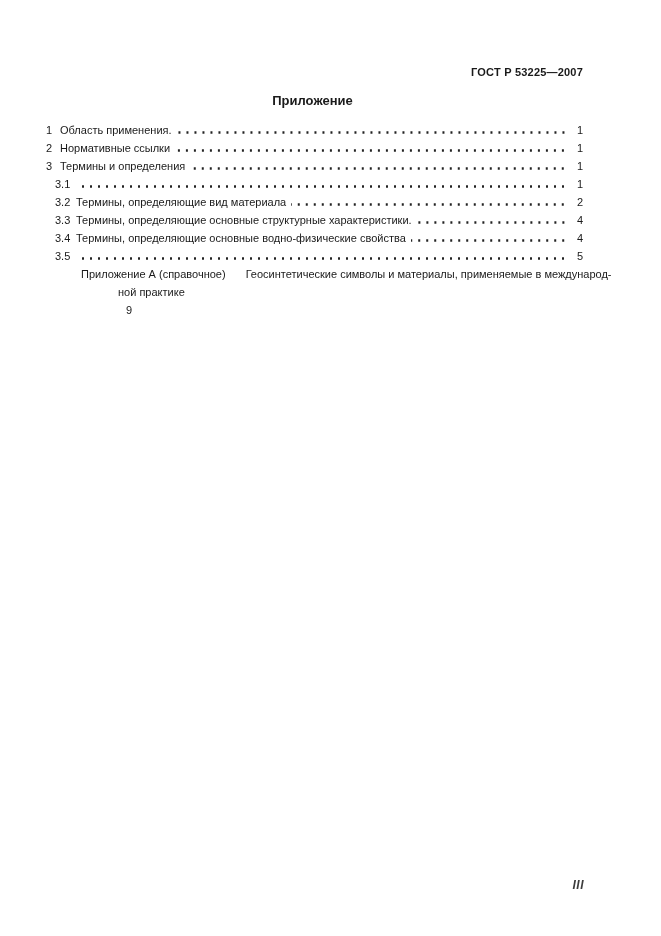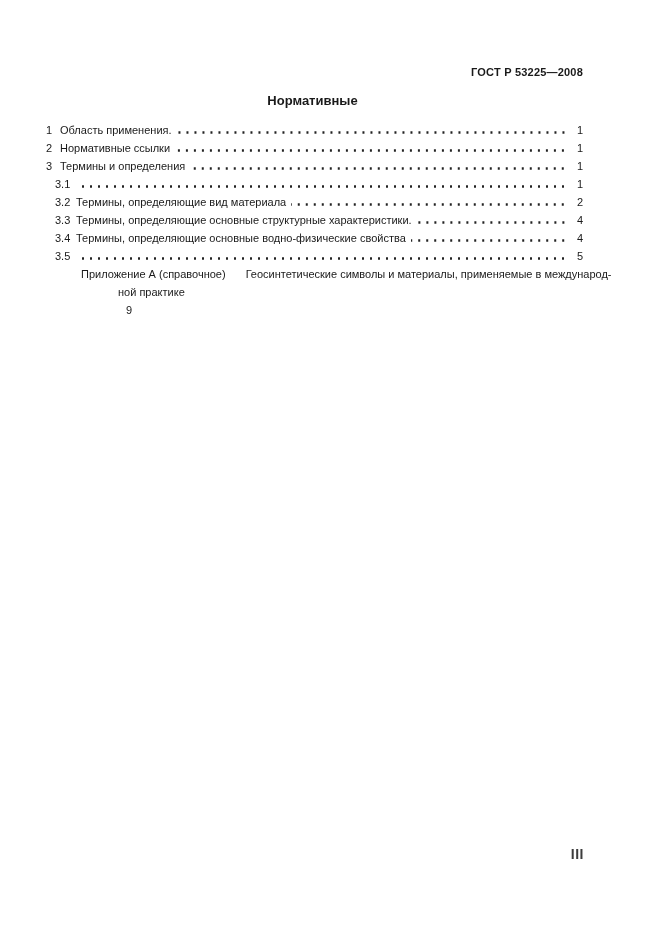--- a/index.html
+++ b/index.html
@@ -77,36 +77,37 @@
     display: flex;
     align-items: baseline;
     height: 18px;
     line-height: 18px;
     padding-left: 76px;
     white-space: nowrap;
     flex-direction: column;
   }
   .folio {
     position: absolute;
-    top: 846px;
+    top: 878px;
     right: 77px;
-    font-size: 14px;
+    font-size: 12px;
     font-weight: bold;
     color: #3d3d3d;
     letter-spacing: 0.5px;
+    font-style: italic;
   }
 </style>
 </head>
 <body>
 
 <div class="page">
 
-  <div class="doc-code">ГОСТ Р 53225—2008</div>
+  <div class="doc-code">ГОСТ Р 53225—2007</div>
 
-  <div class="page-title">Нормативные</div>
+  <div class="page-title">Приложение</div>
 
   <div class="toc">
 
     <div class="toc-row level1">
       <span class="num">1</span>
       <span class="label">Область применения.</span>
       <span class="leader"></span>
       <span class="pagenum">1</span>
     </div>
 

